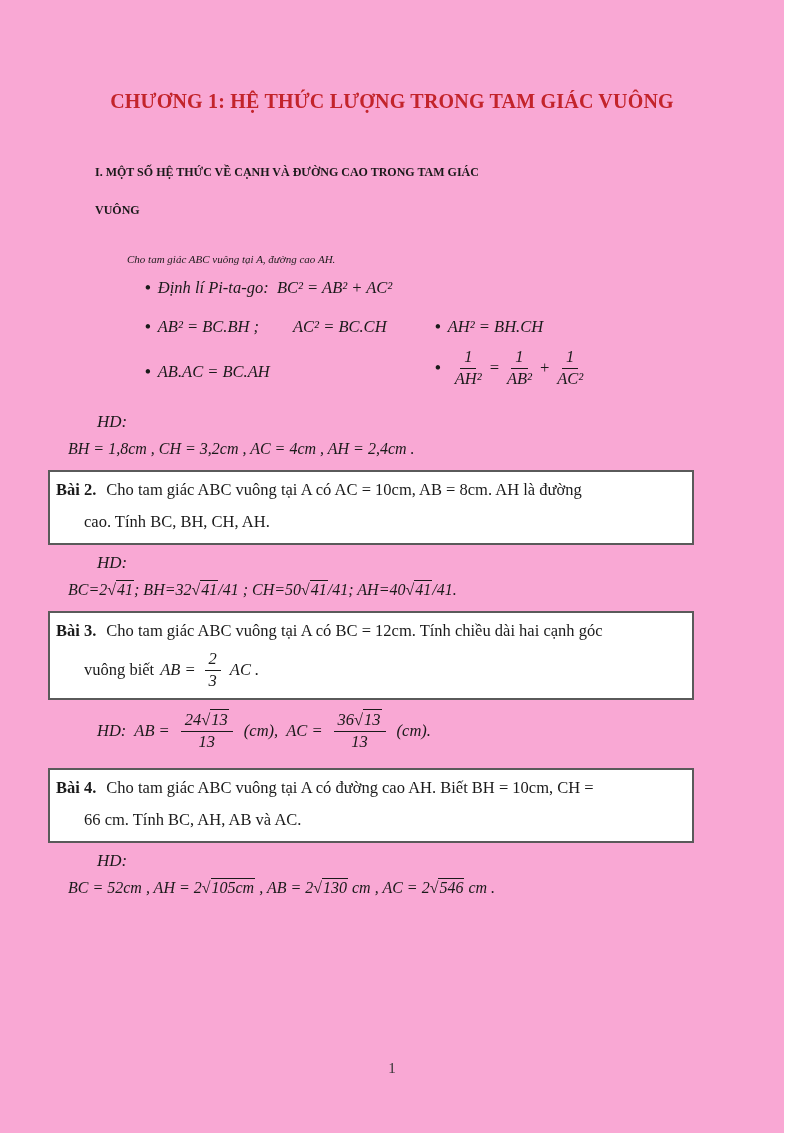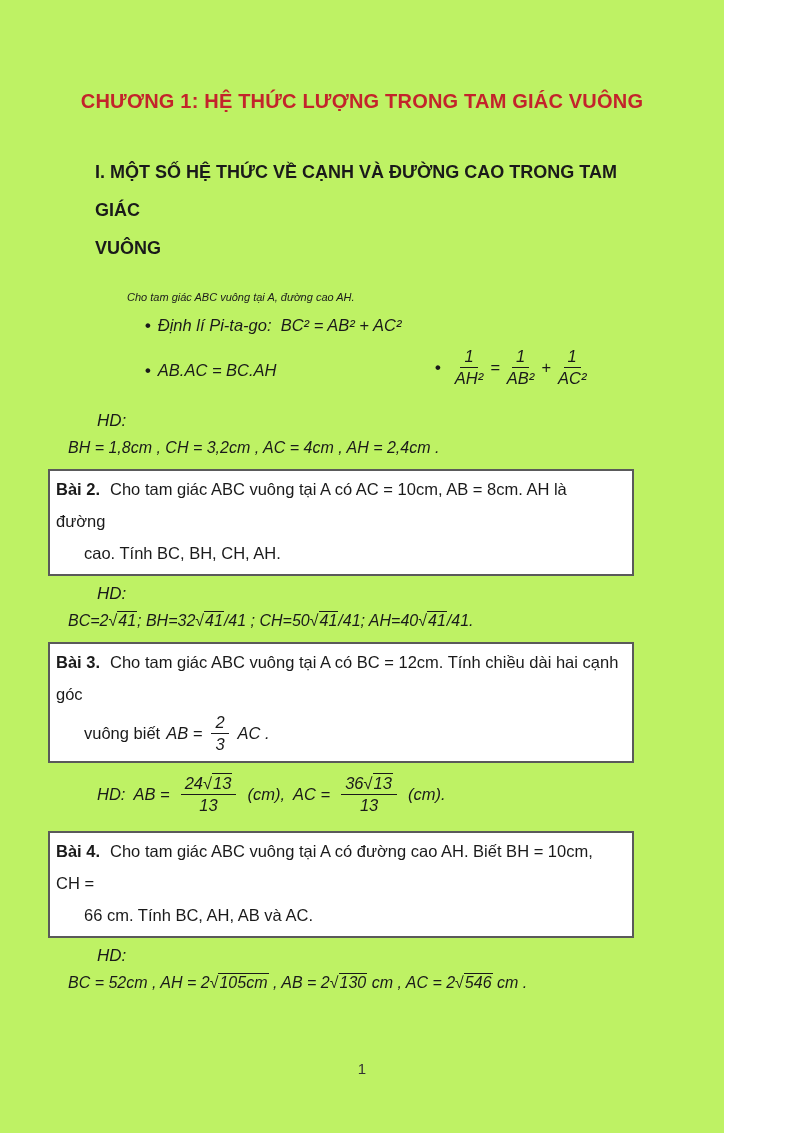--- a/index.html
+++ b/index.html
@@ -1,35 +1,35 @@
 <!DOCTYPE html>
 <html><head>
 <meta charset="utf-8">
 <style>
   html,body { margin:0; padding:0; background:#ffffff; }
   .page {
     position:relative;
-    width:724px; height:1133px;
-    background:#bef264;
-    font-family:Liberation Sans, sans-serif;
+    width:784px; height:1133px;
+    background:#f9a8d4;
+    font-family:Liberation Serif, serif;
     color:#1a1a1a;
     overflow:hidden;
   }
   .doc-title {
     margin:90px 45px 0 45px;
     text-align:center;
     color:#c3242b;
     font-weight:bold;
     font-size:20px;
     letter-spacing:0.2px;
   }
   .section-heading {
     margin:40px 88px 0 95px;
     font-weight:bold;
-    font-size:18px;
+    font-size:12px;
     line-height:38px;
   }
   .lead {
     margin:24px 0 0 127px;
     font-style:italic;
     font-size:11px;
   }
   .bullet-row { margin:13px 0 0 145px; font-size:16.5px; font-style:italic; position:relative; height:26px; }
   .bullet-row-tall { margin:5px 0 0 145px; font-size:16.5px; font-style:italic; position:relative; height:56px; }
   .bullet::before { content:"\2022"; font-style:normal; font-weight:bold; margin-right:7px; }
@@ -93,20 +93,25 @@
     <div>I. MỘT SỐ HỆ THỨC VỀ CẠNH VÀ ĐƯỜNG CAO TRONG TAM GIÁC</div>
     <div>VUÔNG</div>
   </div>
 
   <div class="lead">Cho tam giác ABC vuông tại A, đường cao AH.</div>
 
   <div class="bullet-row">
     <span class="pos-a"><span class="bullet"></span><span>Định lí Pi-ta-go:</span>&nbsp;&nbsp;<span class="math-i">BC² = AB² + AC²</span></span>
   </div>
 
+  <div class="bullet-row">
+    <span class="pos-a"><span class="bullet"></span><span>AB² = BC.BH ;</span></span>
+    <span class="pos-b">AC² = BC.CH</span>
+    <span class="pos-c"><span class="bullet"></span><span>AH² = BH.CH</span></span>
+  </div>
 
   <div class="bullet-row-tall">
     <span class="pos-a2"><span class="bullet"></span><span>AB.AC = BC.AH</span></span>
     <span class="pos-c2">
       <span class="bullet"></span>
       <span class="frac">
           <span class="fnum">1</span>
           <span class="fden">AH²</span>
         </span>
       <span>=</span>

